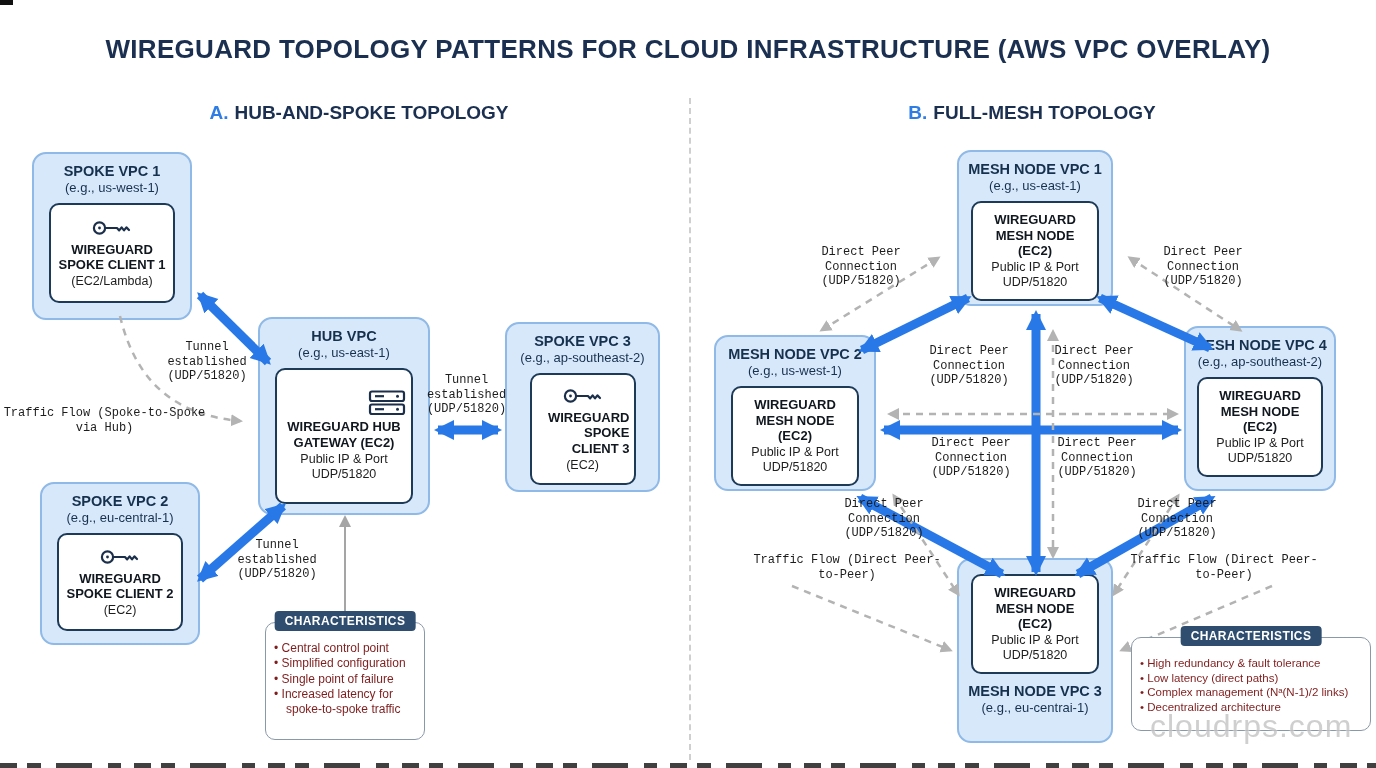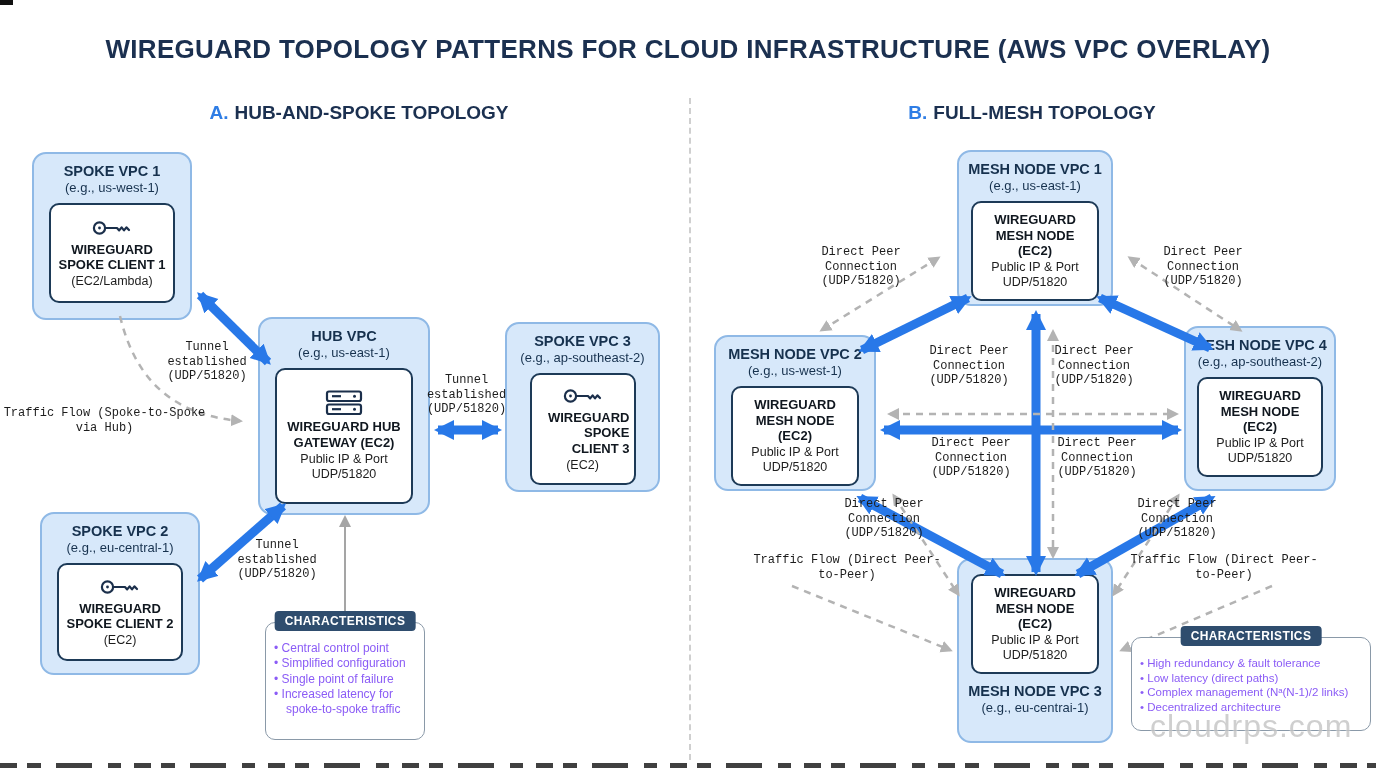--- a/index.html
+++ b/index.html
@@ -27,21 +27,21 @@
   .node-sub{font-size:12.5px;color:#1d1d1d;line-height:1.18;margin-top:2px;}
   .icon-wrap{margin-bottom:3px;line-height:0;}
 
   .lbl{position:absolute;text-align:center;font-size:12px;color:#1c1c1c;line-height:1.22;z-index:4;font-family:Liberation Mono, monospace;}
 
   .char-box{position:absolute;background:#ffffff;border:1.5px solid #8a99a8;border-radius:10px;
     box-sizing:border-box;z-index:4;padding:14px 8px 6px 8px;}
   .char-pill{position:absolute;top:-12px;left:50%;transform:translateX(-50%);
     background:#2f4d6e;color:#ffffff;font-size:12px;font-weight:bold;letter-spacing:.4px;
     padding:3px 10px;border-radius:4px;white-space:nowrap;}
-  .char-list{list-style:none;margin:4px 0 0 0;padding:0;font-size:12px;color:#8b5cf6;line-height:1.28;}
+  .char-list{list-style:none;margin:4px 0 0 0;padding:0;font-size:12px;color:#7f1d1d;line-height:1.28;}
   .char-list li{padding-left:12px;text-indent:-12px;}
   .char-list li::before{content:"• ";}
 
   svg.arrows{position:absolute;left:0;top:0;z-index:3;pointer-events:none;}
 
   .watermark{position:absolute;left:1150px;top:708px;font-size:32px;color:#c4c4c4;opacity:.8;
     letter-spacing:1px;z-index:6;text-shadow:0 0 2px #ffffff;}
 
   .corner-mark{position:absolute;left:0;top:0;width:13px;height:5px;background:#111;z-index:7;}
   .bottom-strip{position:absolute;left:0;top:763px;width:1376px;height:5px;z-index:7;opacity:.88;
@@ -77,21 +77,21 @@
           </svg>
       </span>
       <div class="node-title">WIREGUARD SPOKE CLIENT 1</div>
       <div class="node-sub">(EC2/Lambda)</div>
     </div>
   </div>
 
   <div class="vpc" style="left:258px;top:317px;width:172px;height:198px;">
     <div class="vpc-title">HUB VPC</div>
     <div class="vpc-region">(e.g., us-east-1)</div>
-    <div class="node" style="width:138px;min-height:136px;">
+    <div class="node" style="width:138px;min-height:136px;align-items:flex-end;">
       <span class="icon-wrap">
         <svg width="40" height="26" viewBox="0 0 40 26">
             <g fill="none" stroke="#1b2f4b" stroke-width="2.2">
               <rect x="3" y="1.5" width="34" height="9.5" rx="2"></rect>
               <rect x="3" y="14.5" width="34" height="9.5" rx="2"></rect>
               <line x1="8" y1="6.2" x2="17" y2="6.2"></line>
               <line x1="8" y1="19.2" x2="17" y2="19.2"></line>
               <circle cx="30.5" cy="6.2" r="1.5" fill="#1b2f4b" stroke="none"></circle>
               <circle cx="30.5" cy="19.2" r="1.5" fill="#1b2f4b" stroke="none"></circle>
             </g>
@@ -113,21 +113,21 @@
               <circle cx="8.5" cy="11" r="1.4" fill="#1b2f4b" stroke="none"></circle>
               <path d="M14.5 11 H26 l2.2 2.4 2.4-3 2.4 3 2.4-3 2.6 2.6"></path>
             </g>
           </svg>
       </span>
       <div class="node-title">WIREGUARD SPOKE CLIENT 3</div>
       <div class="node-sub">(EC2)</div>
     </div>
   </div>
 
-  <div class="vpc" style="left:40px;top:512px;width:160px;height:163px;">
+  <div class="vpc" style="left:40px;top:482px;width:160px;height:163px;">
     <div class="vpc-title">SPOKE VPC 2</div>
     <div class="vpc-region">(e.g., eu-central-1)</div>
     <div class="node" style="width:126px;min-height:98px;">
       <span class="icon-wrap">
         <svg width="42" height="22" viewBox="0 0 42 22">
             <g fill="none" stroke="#1b2f4b" stroke-width="2.2" stroke-linecap="round" stroke-linejoin="round">
               <circle cx="8.5" cy="11" r="5.6"></circle>
               <circle cx="8.5" cy="11" r="1.4" fill="#1b2f4b" stroke="none"></circle>
               <path d="M14.5 11 H26 l2.2 2.4 2.4-3 2.4 3 2.4-3 2.6 2.6"></path>
             </g>

